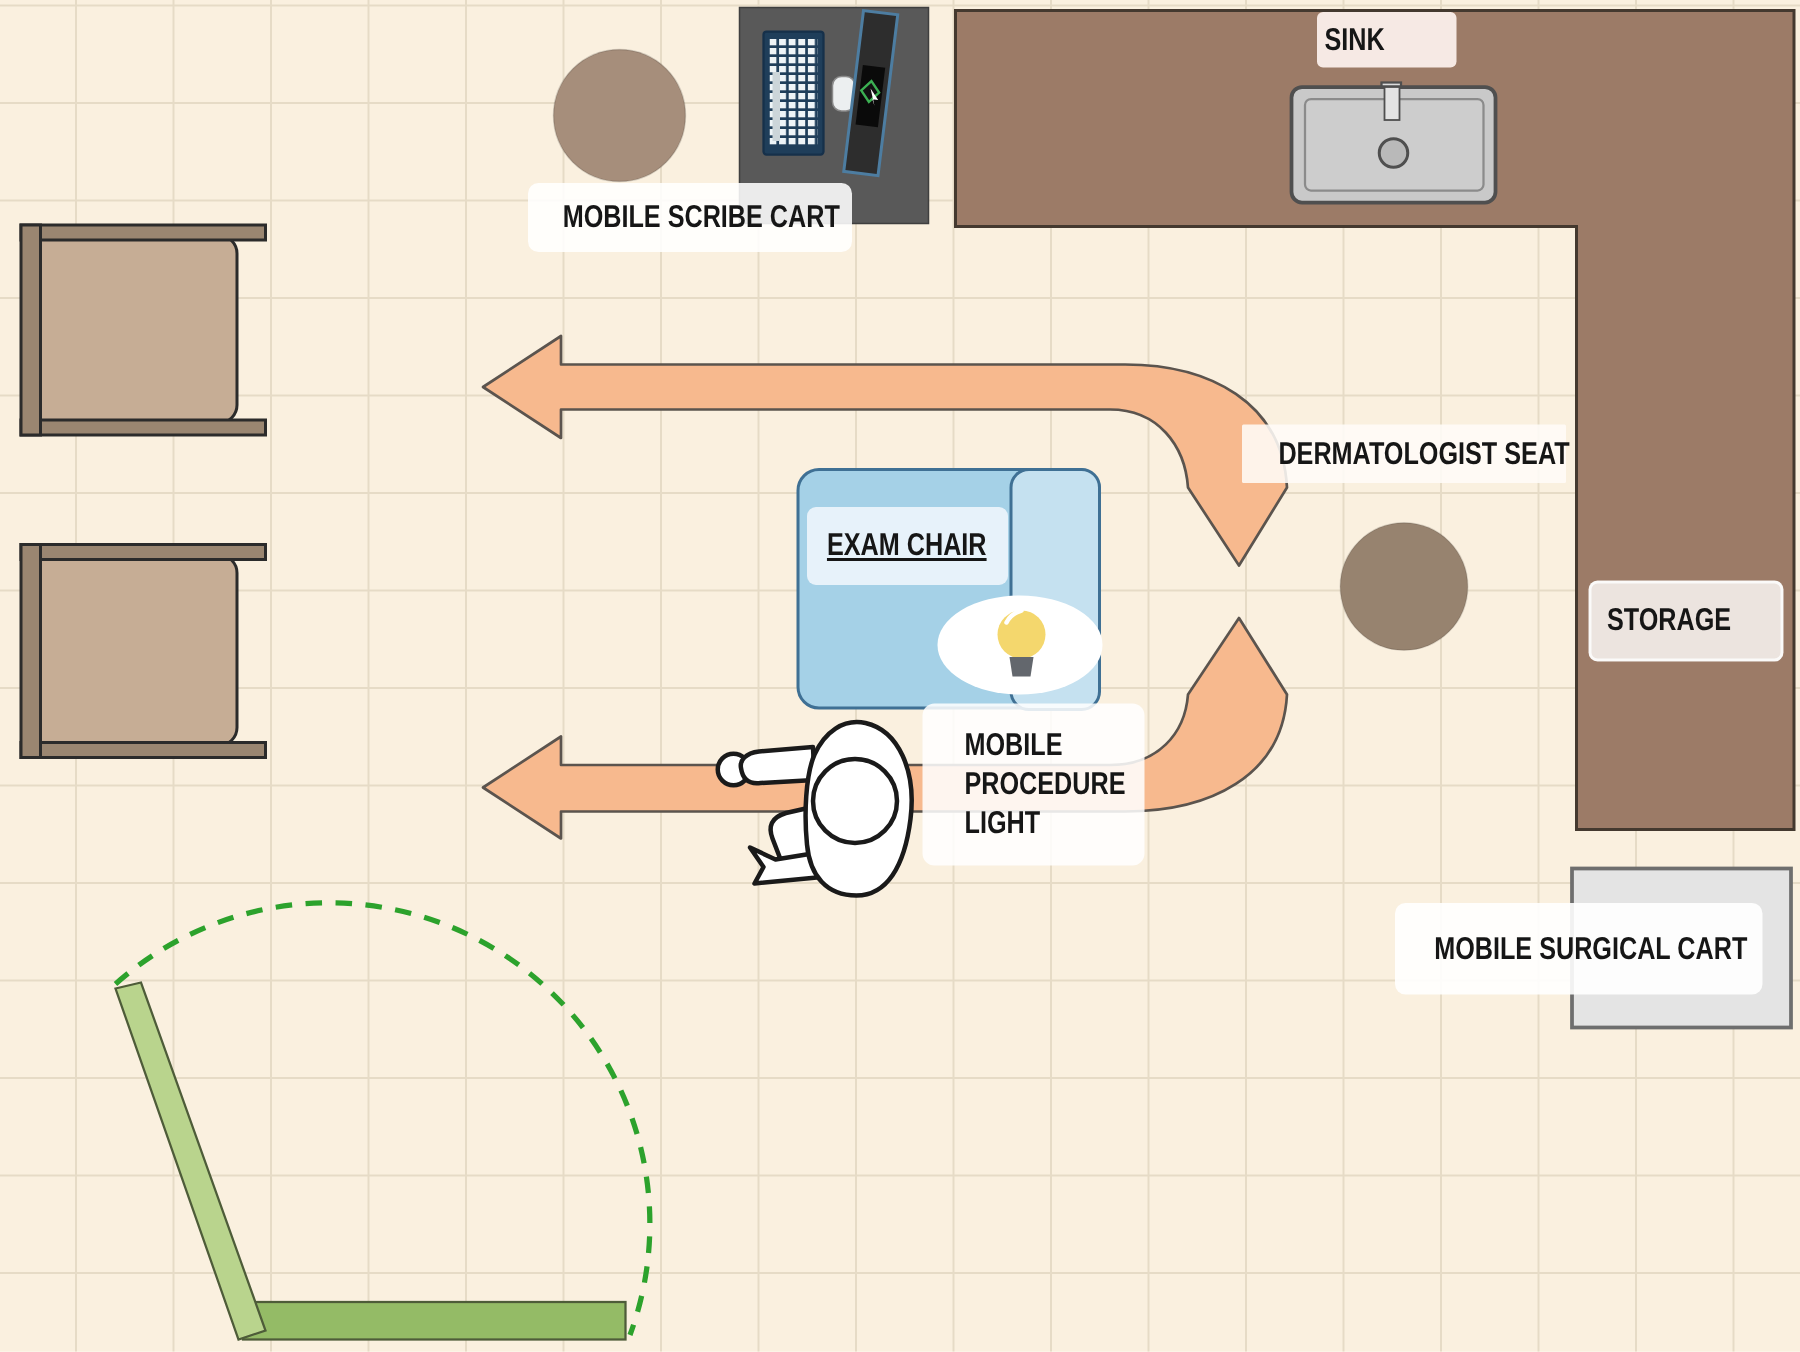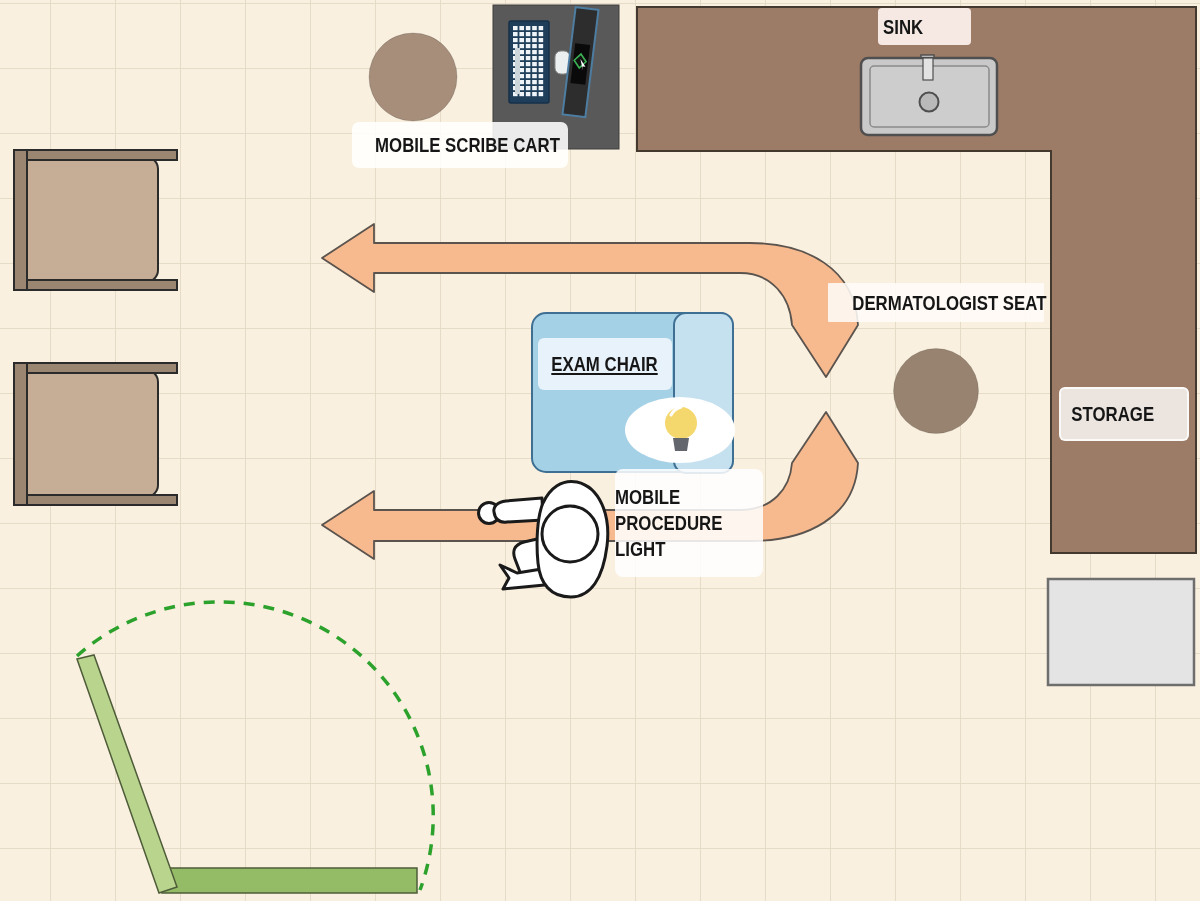--- a/index.html
+++ b/index.html
@@ -142,24 +142,27 @@
   </div>
 
   <div class="label" style="left:812px;top:283px;width:216px;height:39px;background:rgba(255,252,248,0.87);border-radius:1px;margin-left:16px;">
     <span class="ltx">DERMATOLOGIST SEAT</span>
   </div>
 
   <div class="label" style="left:1059px;top:387px;width:126px;height:50px;background:#ece4df;border:2px solid rgba(255,255,255,0.8);border-radius:6px;">
     <span class="ltx">STORAGE</span>
   </div>
 
-  <div class="label left-align" style="left:615px;top:469px;width:148px;height:108px;background:rgba(255,255,255,0.86);border-radius:8px;box-sizing:border-box;">
+  <div class="label left-align" style="left:615px;top:469px;width:148px;height:108px;background:rgba(255,255,255,0.86);border-radius:8px;padding-left:28px;box-sizing:border-box;">
     <span class="ltx">MOBILE PROCEDURE LIGHT</span>
   </div>
 
+  <div class="label" style="left:930px;top:602px;width:245px;height:61px;background:rgba(255,255,255,0.9);">
+    <span class="ltx">MOBILE SURGICAL CART</span>
+  </div>
 
   <svg width="1200" height="901" viewBox="0 0 1200 901" style="position:absolute;left:0;top:0;">
     <g fill="#ffffff" stroke="#1a1a1a" stroke-width="3" stroke-linejoin="round">
       <circle cx="489" cy="513" r="10.5"></circle>
       <path d="M 542 498 L 506 501 C 497 502 493 507 494 512 C 495 519 499 523 507 522 L 543 520 Z"></path>
       <path d="M 546 537 L 524 542 C 514 545 512 551 515 559 L 520 572 C 523 581 531 582 538 579 L 551 574 Z"></path>
       <path d="M 554 567 L 517 573 L 500 565 L 509 578 L 503 589 L 555 584 Z"></path>
       <path d="M 577 482 C 599 487 611 514 607 546 C 603 578 591 597 571 597 C 551 597 540 584 538 563 C 536 543 537 517 543 503 C 550 488 562 479 577 482 Z"></path>
       <circle cx="570" cy="534" r="28"></circle>
     </g>

